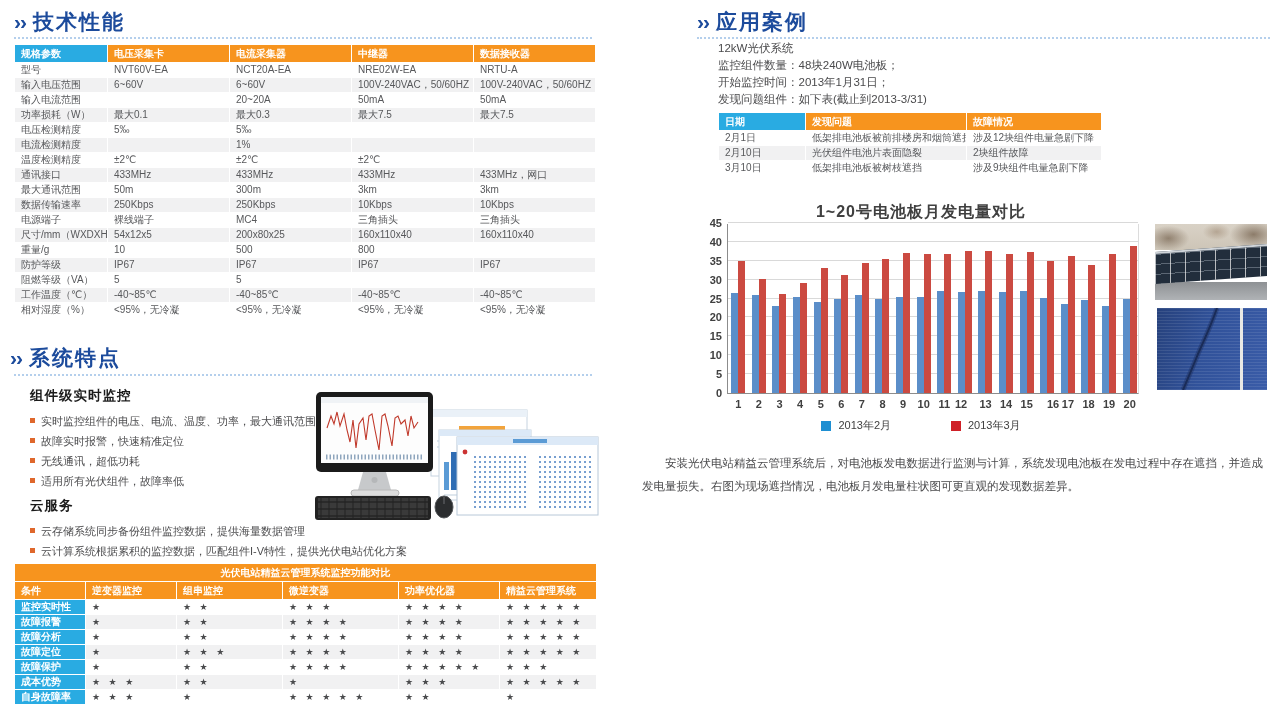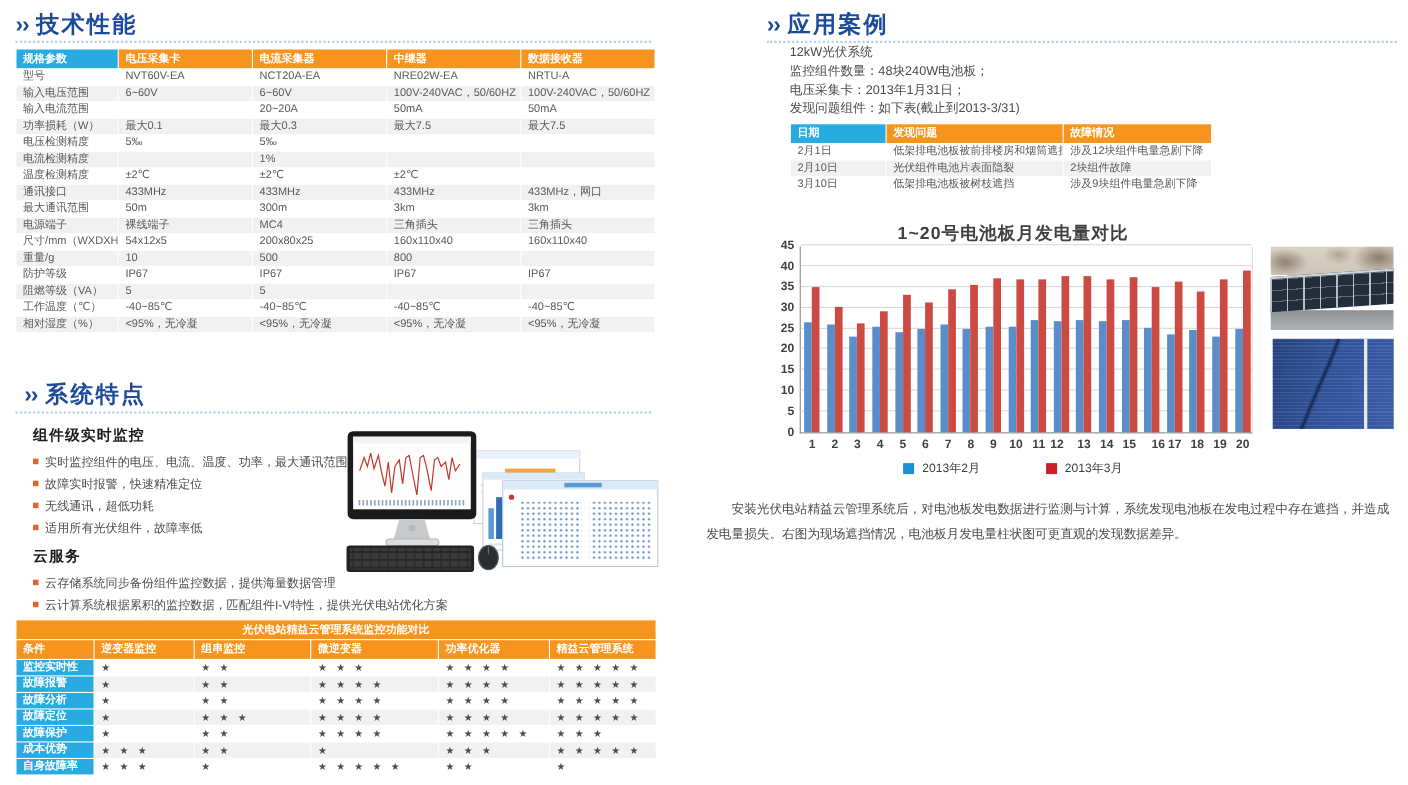--- a/index.html
+++ b/index.html
@@ -164,20 +164,27 @@
         <td>433MHz，网口</td>
       </tr>
       <tr>
         <td>最大通讯范围</td>
         <td>50m</td>
         <td>300m</td>
         <td>3km</td>
         <td>3km</td>
       </tr>
       <tr>
+        <td>数据传输速率</td>
+        <td>250Kbps</td>
+        <td>250Kbps</td>
+        <td>10Kbps</td>
+        <td>10Kbps</td>
+      </tr>
+      <tr>
         <td>电源端子</td>
         <td>裸线端子</td>
         <td>MC4</td>
         <td>三角插头</td>
         <td>三角插头</td>
       </tr>
       <tr>
         <td>尺寸/mm（WXDXH）</td>
         <td>54x12x5</td>
         <td>200x80x25</td>
@@ -215,21 +222,21 @@
       <tr>
         <td>相对湿度（%）</td>
         <td>&lt;95%，无冷凝</td>
         <td>&lt;95%，无冷凝</td>
         <td>&lt;95%，无冷凝</td>
         <td>&lt;95%，无冷凝</td>
       </tr>
     </tbody>
   </table>
 
-<div class="abs sec-head" style="left:22px;top:344px;">
+<div class="abs sec-head" style="left:10px;top:344px;">
   <span class="chev">››</span><span class="ttl">系统特点</span>
 </div>
 <div class="abs dotted-sep" style="left:14px;top:374px;width:578px;"></div>
 
 <div id="features">
     <h3>组件级实时监控</h3>
     <ul>
       <li>实时监控组件的电压、电流、温度、功率，最大通讯范围</li>
       <li>故障实时报警，快速精准定位</li>
       <li>无线通讯，超低功耗</li>
@@ -384,21 +391,21 @@
   </table>
 
 <div class="abs sec-head" style="left:697px;top:8px;">
   <span class="chev">››</span><span class="ttl">应用案例</span>
 </div>
 <div class="abs dotted-sep" style="left:697px;top:37px;width:573px;"></div>
 
 <div id="intro">
     <div>12kW光伏系统</div>
     <div>监控组件数量：48块240W电池板；</div>
-    <div>电压采集卡：2013年1月31日；</div>
+    <div>开始监控时间：2013年1月31日；</div>
     <div>发现问题组件：如下表(截止到2013-3/31)</div>
   </div>
 
 <table id="issue-table">
     <colgroup>
       <col style="width: 86px;">
       <col style="width: 160px;">
       <col style="width: 134px;">
     </colgroup>
     <thead>

